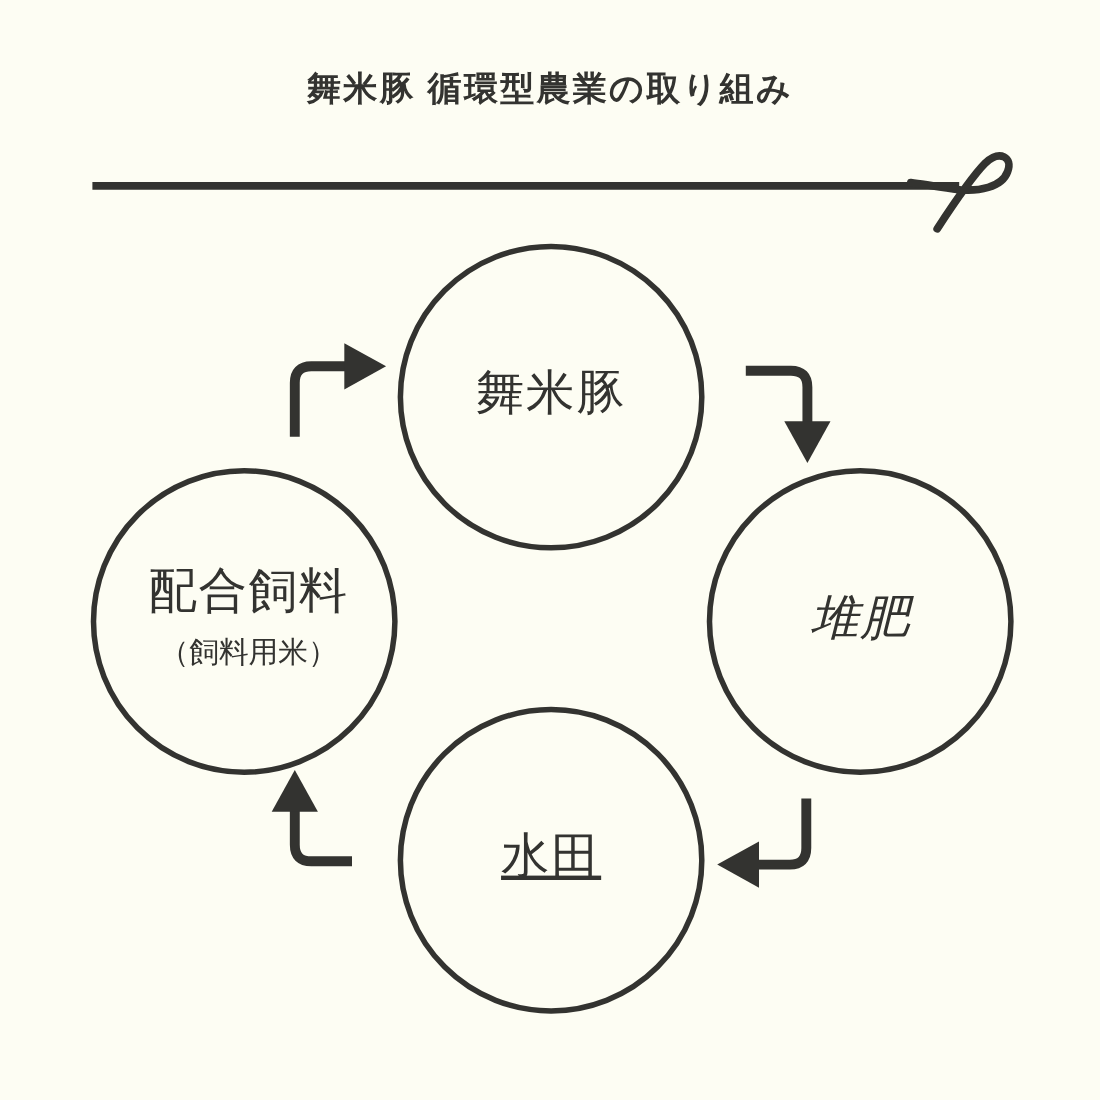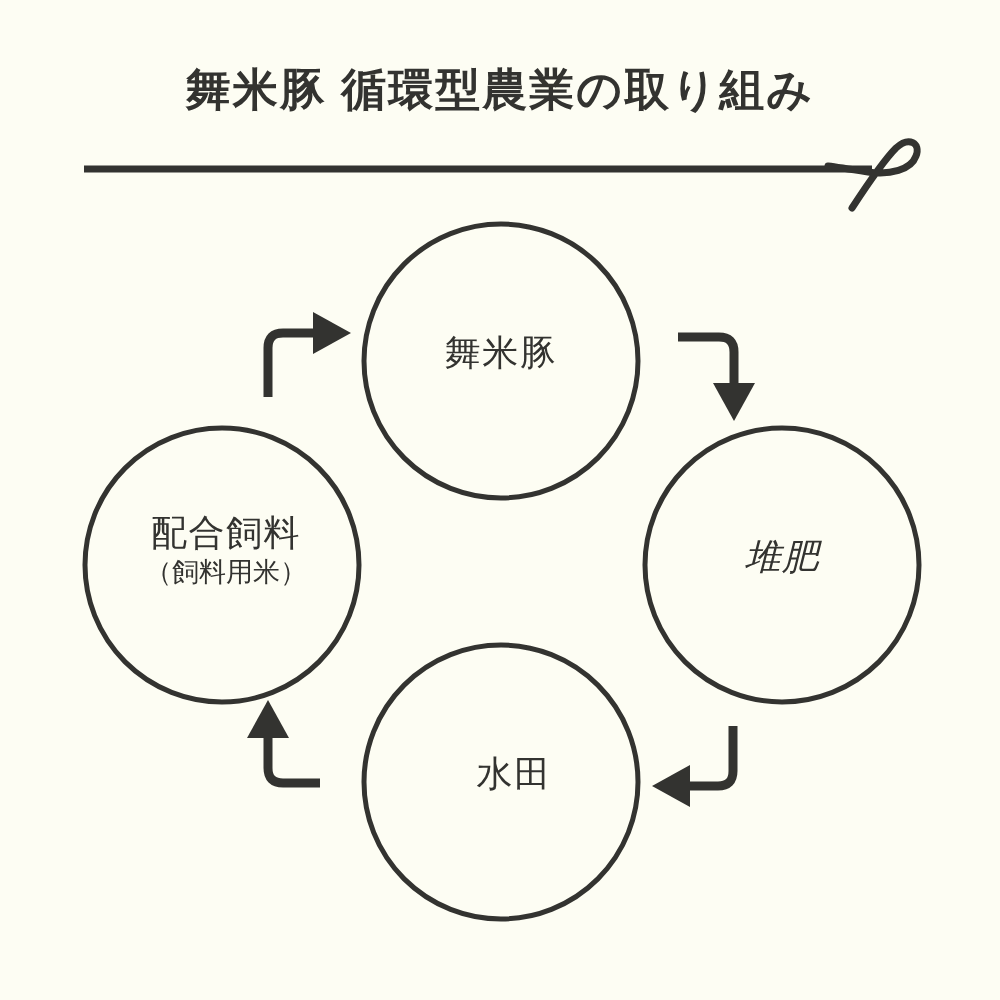--- a/index.html
+++ b/index.html
@@ -30,56 +30,56 @@
   
   .title-block {
     position: absolute;
     left: 0;
     top: 62px;
     width: 1000px;
     text-align: center;
   }
   .title-text {
     display: inline-block;
-    font-size: 45px;
+    font-size: 31px;
     font-weight: 700;
     letter-spacing: 2px;
     color: #333330;
     line-height: 1.25;
     white-space: nowrap;
   }
 
   
   .node-label {
     position: absolute;
     text-align: center;
     color: #333330;
     line-height: 1.12;
     pointer-events: none;
     white-space: nowrap;
   }
   .node-label .main {
     display: block;
-    font-size: 36px;
+    font-size: 44px;
     font-weight: 500;
     letter-spacing: 1.5px;
   }
   .node-label .sub {
     display: block;
     font-size: 27px;
     font-weight: 500;
     letter-spacing: 0px;
-    margin-top: 4px;
+    margin-top: 16px;
   }
 
   
   #label-pig   { left: 351px; top: 333px; width: 300px; }
   #label-feed  { left:  76px; top: 513px; width: 300px; }
   #label-manure{ left: 632px; top: 537px; width: 300px; font-style: italic; }
-  #label-paddy { left: 364px; top: 754px; width: 300px; }
+  #label-paddy { left: 351px; top: 754px; width: 300px; text-decoration: underline; }
 </style>
 </head>
 <body>
 
 <div id="infographic">
 
   <div class="title-block">
     <span class="title-text">舞米豚 循環型農業の取り組み</span>
   </div>
 

